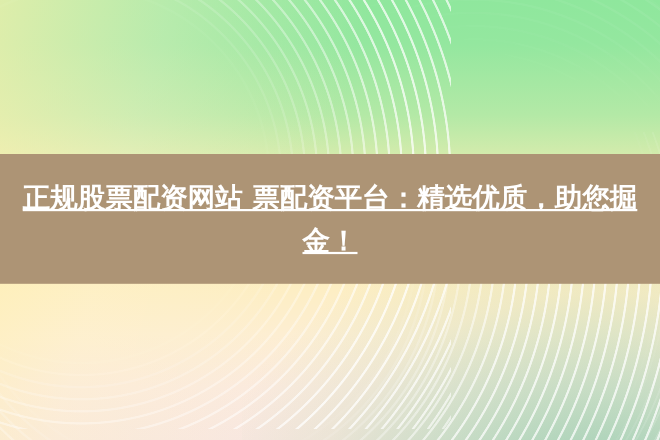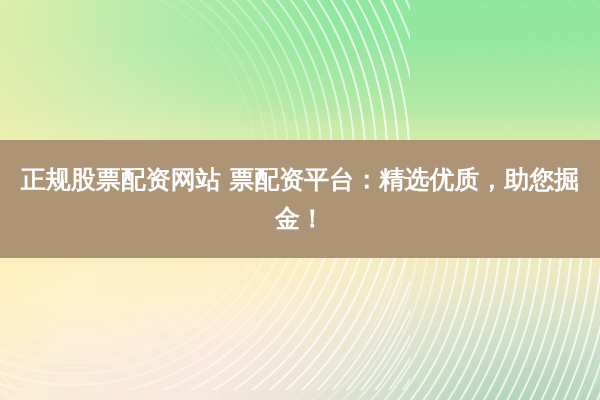--- a/index.html
+++ b/index.html
@@ -251,20 +251,21 @@
     box-sizing: border-box;
     color: #ffffff;
     font-family: "DejaVu Sans", "Liberation Sans", sans-serif;
     font-weight: bold;
     font-size: 25px;
     line-height: 39px;
     text-align: center;
     letter-spacing: 0px;
     white-space: normal;
     word-break: break-all;
+    text-decoration: underline;
   }
 </style>
 </head>
 <body>
 
 <div class="banner">
 
   <div class="bg-gradient"></div>
   <div class="bg-warm-left"></div>
   <div class="bg-green-corner"></div>

